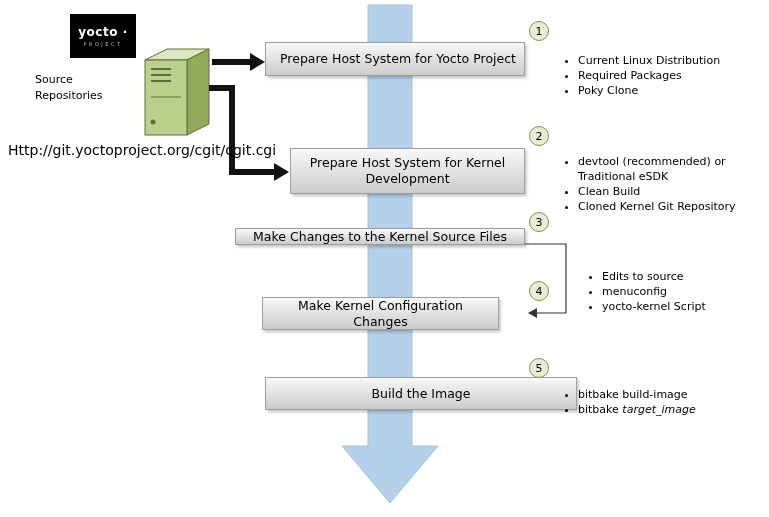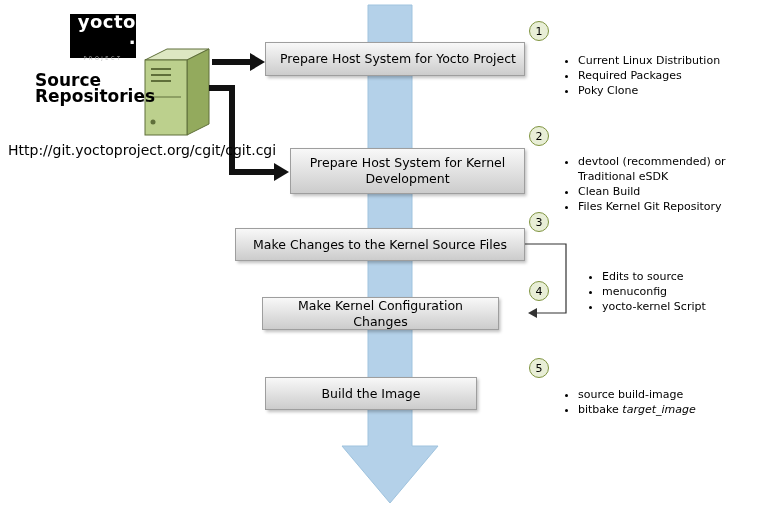--- a/index.html
+++ b/index.html
@@ -23,28 +23,28 @@
     left: 70px; top: 14px;
     width: 66px; height: 44px;
     background: #000000;
     color: #ffffff;
     z-index: 2;
     display: flex;
     flex-direction: column;
     align-items: center;
     justify-content: center;
   }
-  .logo .logo-main { font-size: 18px; font-weight: bold; letter-spacing: 0.5px; text-align: right; }
+  .logo .logo-main { font-size: 12px; font-weight: bold; letter-spacing: 0.5px; }
   .logo .logo-sub { font-size: 5px; letter-spacing: 2.5px; color: #bbbbbb; margin-top: 2px; }
 
   .source-label {
     position: absolute;
     left: 35px; top: 72px;
-    font-size: 17px;
-    font-weight: bold;
+    font-size: 11px;
+    font-weight: normal;
     color: #000;
     line-height: 16px;
     z-index: 2;
   }
   .source-url {
     position: absolute;
     left: 8px; top: 142px;
     font-size: 14px;
     color: #000;
     z-index: 2;
@@ -62,23 +62,23 @@
     box-shadow: 1.5px 2px 3px rgba(0,0,0,0.25);
     font-size: 12.5px;
     color: #000;
     line-height: 16px;
     padding: 0 8px;
     box-sizing: border-box;
     z-index: 1;
   }
   #box1 { left: 265px; top: 42px;  width: 260px; height: 34px; justify-content: flex-end; }
   #box2 { left: 290px; top: 148px; width: 235px; height: 46px; }
-  #box3 { left: 235px; top: 228px; width: 290px; height: 33px; }
+  #box3 { left: 235px; top: 228px; width: 290px; height: 17px; }
   #box4 { left: 262px; top: 297px; width: 237px; height: 33px; }
-  #box5 { left: 265px; top: 377px; width: 212px; height: 33px; }
+  #box5 { left: 265px; top: 377px; width: 312px; height: 33px; }
 
   
   .circle {
     position: absolute;
     width: 20px; height: 20px;
     border-radius: 50%;
     background: #e8eed6;
     border: 1.5px solid #7f9440;
     display: flex;
     align-items: center;
@@ -183,27 +183,27 @@
 
   <ul class="bullets" id="list1">
     <li>Current Linux Distribution</li>
     <li>Required Packages</li>
     <li>Poky Clone</li>
   </ul>
 
   <ul class="bullets" id="list2">
     <li>devtool (recommended) or Traditional eSDK</li>
     <li>Clean Build</li>
-    <li>Files Kernel Git Repository</li>
+    <li>Cloned Kernel Git Repository</li>
   </ul>
 
   <ul class="bullets" id="list34">
     <li>Edits to source</li>
     <li>menuconfig</li>
     <li>yocto-kernel Script</li>
   </ul>
 
   <ul class="bullets" id="list5">
-    <li>source build-image</li>
+    <li>bitbake build-image</li>
     <li><span>bitbake </span><span class="italic">target_image</span></li>
   </ul>
 
 </div>
 
 </body></html>

